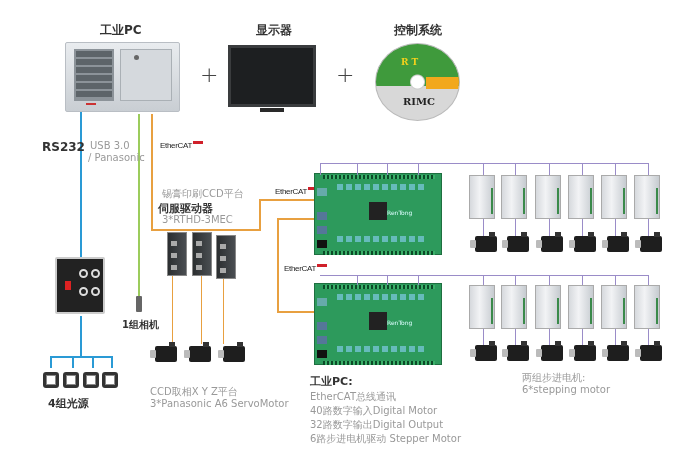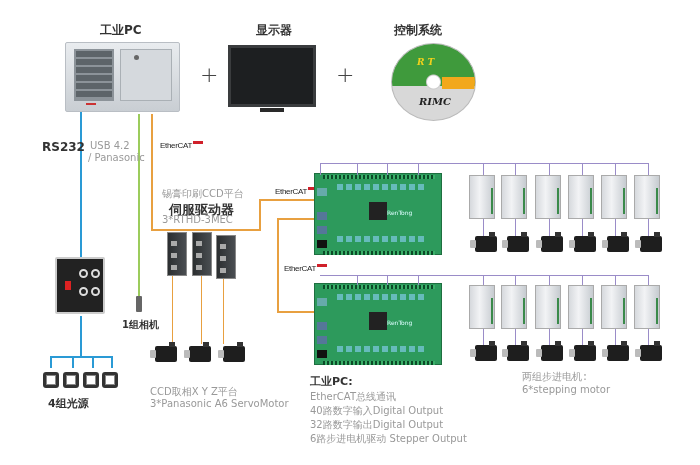--- a/index.html
+++ b/index.html
@@ -27,23 +27,23 @@
   .pc .drives i { display:block; height:6px; margin:2px 2px; background:#5d6469; }
   .pc .panel { position:absolute; left:54px; top:6px; width:52px; height:52px; background:#d5d9dd; border:1px solid #aab0b5; }
   .pc .knob { position:absolute; left:68px; top:12px; width:5px; height:5px; border-radius:50%; background:#666; }
   .pc .red { position:absolute; left:20px; top:60px; width:10px; height:2px; background:#c33; }
 
   
   .monitor { left: 228px; top: 45px; width: 88px; height: 62px; background: #1d1f21; border: 3px solid #3a3c3e; }
   .monitor-stand { left: 260px; top: 108px; width: 24px; height: 4px; background: #2a2a2a; }
 
   
-  .disc { left: 391px; top: 43px; width: 85px; height: 78px; border-radius: 50%;
+  .disc { left: 375px; top: 43px; width: 85px; height: 78px; border-radius: 50%;
           background: radial-gradient(circle at 50% 50%, #fff 0 6px, #ccc 7px, transparent 8px),
-                      linear-gradient(#3f9a3c 0 55%, #d8d8d8 55% 100%); border: 1px solid #bbb; overflow: hidden; font-style: italic; }
+                      linear-gradient(#3f9a3c 0 55%, #d8d8d8 55% 100%); border: 1px solid #bbb; overflow: hidden; }
   .disc .ylw { position:absolute; left: 50px; top: 33px; width: 40px; height: 12px; background: #f2a81c; }
   .disc .rt { position:absolute; left: 25px; top: 13px; font-size: 9px; color:#f2d11c; font-weight:bold; font-family:"DejaVu Serif", serif; }
   .disc .rimc { position:absolute; left: 27px; top: 52px; font-size: 10px; color:#222; font-weight:bold; font-family:"DejaVu Serif", serif; }
   .plus { font-size: 22px; color: #444; font-weight: 300; }
 
   
   .lightbox { left: 55px; top: 257px; width: 50px; height: 57px; background: #222; border: 2px solid #ccc; border-radius: 2px; }
   .lightbox .sw { position:absolute; left:8px; top:22px; width:6px; height:9px; background:#d22; }
   .lightbox .k { position:absolute; width:9px; height:9px; border-radius:50%; border:2px solid #ddd; }
   .lamp { width: 16px; height: 16px; background: #fff; border: 3px solid #333; border-radius: 3px; box-shadow: inset 0 0 0 1px #888; }
@@ -108,29 +108,29 @@
 <div class="line v green" style="left:138px;top:114px;height:182px;"></div>
 <div class="line v orange" style="left:151px;top:114px;height:116px;"></div>
 <div class="line h orange" style="left:151px;top:229px;width:110px;"></div>
 <div class="line v orange" style="left:259px;top:199px;height:31px;"></div>
 <div class="line h orange" style="left:259px;top:199px;width:56px;"></div>
 <div class="line h orange" style="left:277px;top:218px;width:38px;"></div>
 <div class="line v orange" style="left:277px;top:218px;height:95px;"></div>
 <div class="line h orange" style="left:277px;top:311px;width:38px;"></div>
 
 <div class="abs label-dark" style="left:42px;top:140px;font-size:12px;">RS232</div>
-<div class="abs label-light" style="left:90px;top:140px;">USB 4.2</div>
+<div class="abs label-light" style="left:90px;top:140px;">USB 3.0</div>
 <div class="abs label-light" style="left:88px;top:152px;">/ Panasonic</div>
 
 <div class="abs ecat" style="left:160px;top:141px;"><span>EtherCAT</span><span class="ar"></span></div>
 <div class="abs ecat" style="left:275px;top:187px;"><span>EtherCAT</span><span class="ar"></span></div>
 <div class="abs ecat" style="left:284px;top:264px;"><span>EtherCAT</span><span class="ar"></span></div>
 
 <div class="abs label-light" style="left:162px;top:188px;">锡膏印刷CCD平台</div>
-<div class="abs label-dark" style="left:169px;top:201px;font-size:13px;">伺服驱动器</div>
+<div class="abs label-dark" style="left:158px;top:201px;font-size:11px;">伺服驱动器</div>
 <div class="abs label-light" style="left:162px;top:214px;font-size:10px;">3*RTHD-3MEC</div>
 
 <div class="abs servo" style="left:167px;top:232px;">
     <i style="top:8px"></i>
     <i style="top:20px"></i>
     <i style="top:32px"></i>
   </div>
 <div class="abs servo" style="left:192px;top:232px;">
     <i style="top:8px"></i>
     <i style="top:20px"></i>
@@ -195,23 +195,23 @@
   <div class="conn" style="top:14px;"></div>
     <div class="conn" style="top:38px;background:#579;"></div>
     <div class="conn" style="top:52px;background:#579;"></div>
     <div class="conn" style="top:66px;background:#111;"></div>
   <div class="chip"></div>
   <div class="rt">RenTong</div>
 </div>
 
 <div class="abs label-dark" style="left:310px;top:374px;">工业PC:</div>
 <div class="abs label-light" style="left:310px;top:391px;">EtherCAT总线通讯</div>
-<div class="abs label-light" style="left:310px;top:405px;">40路数字输入Digital Output</div>
+<div class="abs label-light" style="left:310px;top:405px;">40路数字输入Digital Motor</div>
 <div class="abs label-light" style="left:310px;top:419px;text-align:right;">32路数字输出Digital Output</div>
-<div class="abs label-light" style="left:310px;top:433px;">6路步进电机驱动 Stepper Output</div>
+<div class="abs label-light" style="left:310px;top:433px;">6路步进电机驱动 Stepper Motor</div>
 
 <div class="line thin h purple" style="left:320px;top:163px;width:328px;"></div>
 <div class="line thin v purple" style="left:320px;top:163px;height:12px;"></div>
 <div class="line thin v purple" style="left:357px;top:163px;height:12px;"></div>
 <div class="line thin v purple" style="left:387px;top:163px;height:12px;"></div>
 <div class="line thin v purple" style="left:418px;top:163px;height:12px;"></div>
 
 <div class="line thin h purple" style="left:320px;top:275px;width:328px;"></div>
 <div class="line thin v purple" style="left:357px;top:275px;height:10px;"></div>
 <div class="line thin v purple" style="left:387px;top:275px;height:10px;"></div>
@@ -261,14 +261,14 @@
     <div class="line thin v purple" style="left: 615px; top: 275px; height: 10px;"></div>
     <div class="abs stepdrv" style="left: 601px; top: 285px;"></div>
     <div class="line thin v purple" style="left: 615px; top: 329px; height: 16px;"></div>
     <div class="abs motor" style="left: 607px; top: 345px;"></div>
     <div class="line thin v purple" style="left: 648px; top: 275px; height: 10px;"></div>
     <div class="abs stepdrv" style="left: 634px; top: 285px;"></div>
     <div class="line thin v purple" style="left: 648px; top: 329px; height: 16px;"></div>
     <div class="abs motor" style="left: 640px; top: 345px;"></div>
   </div>
 
-<div class="abs label-light" style="left:522px;top:372px;font-family:Liberation Mono, monospace;">两组步进电机:</div>
+<div class="abs label-light" style="left:522px;top:372px;">两组步进电机:</div>
 <div class="abs label-light" style="left:522px;top:384px;">6*stepping motor</div>
 
 </body></html>

